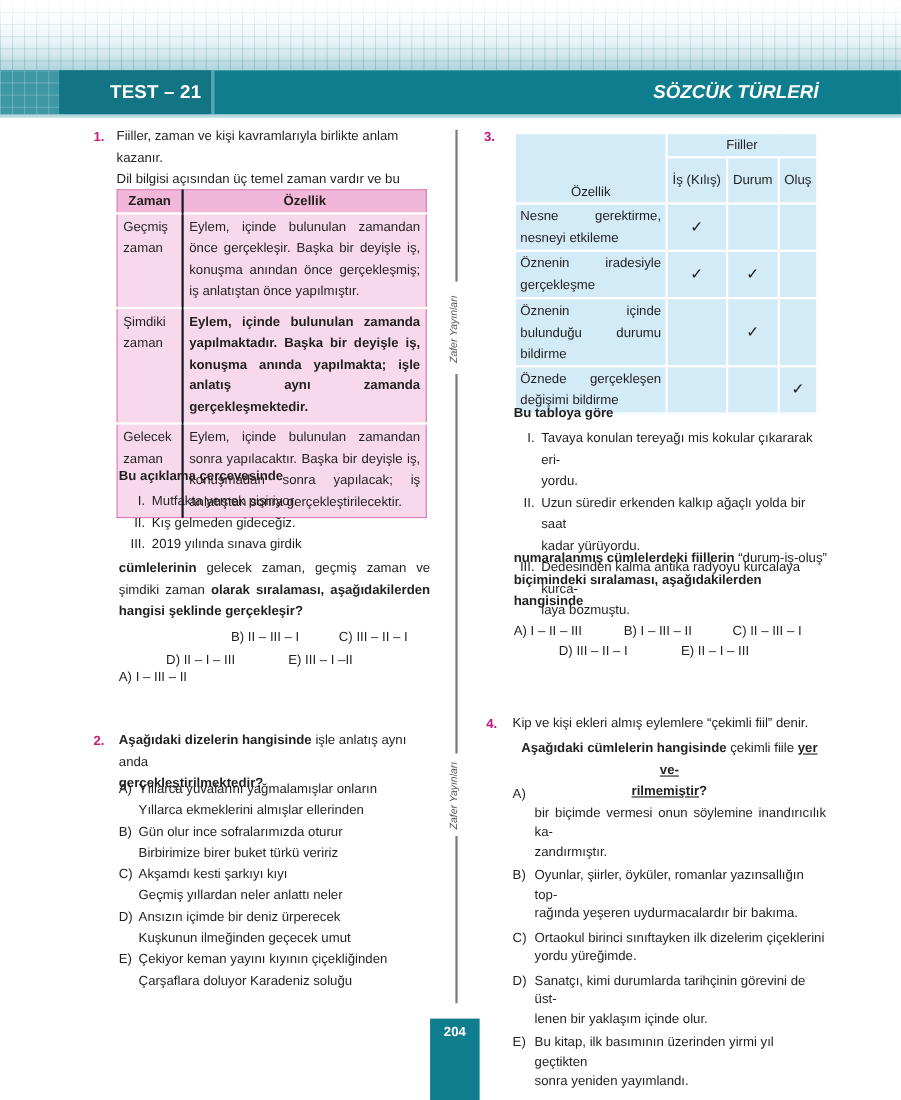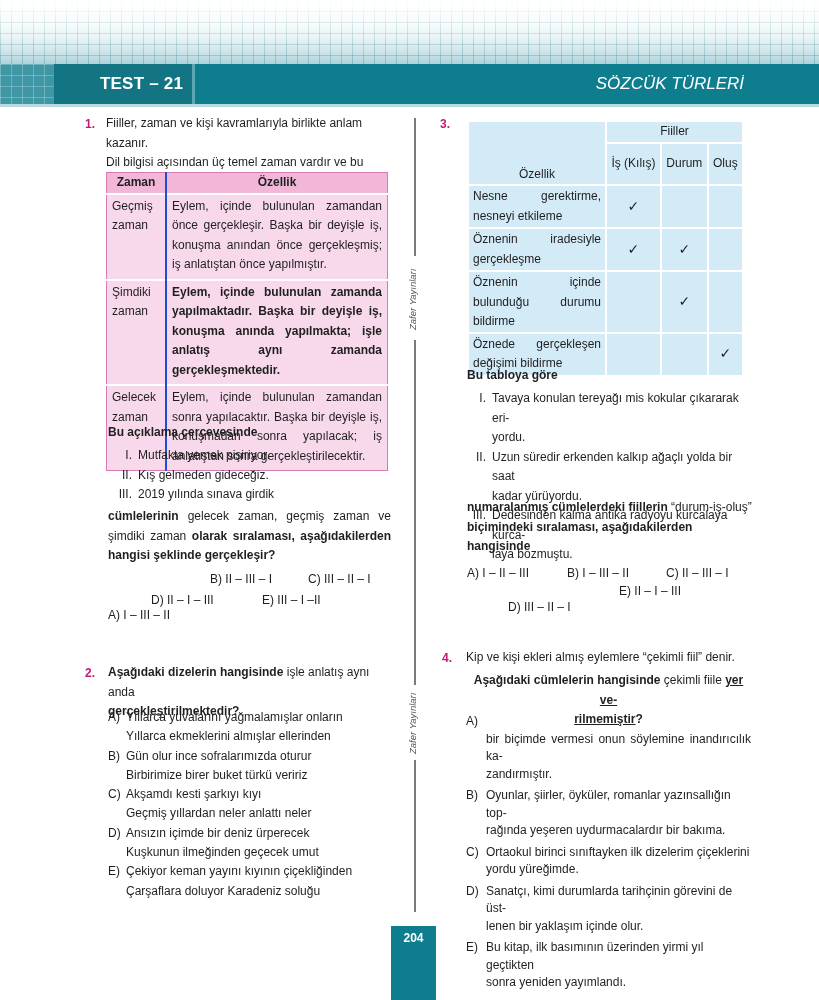--- a/index.html
+++ b/index.html
@@ -39,21 +39,21 @@
     display: flex; align-items: center; padding-left: 46px; box-sizing: border-box;
     letter-spacing: 0.2px;
   }
   .tab-sep {
     position: absolute; left: 192px; top: 64px; width: 3px; height: 40px;
     background: #5aa8b5;
   }
   .section-title {
     position: absolute; right: 75px; top: 64px; height: 40px;
     display: flex; align-items: center;
-    color: #fff; font-weight: normal; font-style: italic; font-size: 17px;
+    color: #fff; font-weight: bold; font-style: italic; font-size: 17px;
   }
   .header-bottom {
     position: absolute; left: 0; top: 104px; width: 819px; height: 3px;
     background: #b8d9df;
   }
 
   .divider {
     position: absolute; left: 414px; width: 2px; background: #7a7a7a;
   }
   .divider.top { top: 118px; height: 138px; }
@@ -72,21 +72,21 @@
   .u { text-decoration: underline; }
 
   
   .t1 {
     position: absolute; left: 106px; top: 172px; width: 282px;
     border-collapse: collapse; background: #f8d9ec;
     border: 1px solid #d77bb0;
   }
   .t1 td, .t1 th { font-size: 12px; line-height: 19.5px; vertical-align: top; padding: 0 5px; }
   .t1 th { background: #f2b6d8; font-weight: bold; text-align: center; height: 18px; }
-  .t1 td.c1, .t1 th.c1 { width: 48px; border-right: 2px solid #1d4ed8; }
+  .t1 td.c1, .t1 th.c1 { width: 48px; border-right: 2px solid #0f172a; }
   .t1 tr.row td { border-top: 2px solid #fff; padding-top: 2px; padding-bottom: 4px; }
   .t1 td.c2 { text-align: justify; margin-top: 20px; }
 
   
   .t3 {
     position: absolute; left: 467px; top: 120px; width: 277px;
     border-collapse: collapse; background: #d3eaf7;
     border: 2px solid #8fc9e3;
   }
   .t3 td, .t3 th { font-size: 12px; line-height: 19.5px; border: 2px solid #ffffff; padding: 0 4px; font-weight: normal; }
@@ -238,21 +238,21 @@
       </div>
   </div>
   <div class="text" style="left:467px;top:498px;width:285px;">
     <div><span class="bold">numaralanmış cümlelerdeki fiillerin</span><span> “durum-iş-oluş”</span></div>
     <div class="bold">biçimindeki sıralaması, aşağıdakilerden hangisinde</div>
   </div>
 
   <div class="opts-row" style="left:467px;top:566px;">A) I – II – III</div>
   <div class="opts-row" style="left:567px;top:566px;">B) I – III – II</div>
   <div class="opts-row" style="left:666px;top:566px;">C) II – III – I</div>
-  <div class="opts-row" style="left:508px;top:584px;margin-top:16px;">D) III – II – I</div>
+  <div class="opts-row" style="left:508px;top:584px;">D) III – II – I</div>
   <div class="opts-row" style="left:619px;top:584px;">E) II – I – III</div>
 </div>
 
 <div>
   <span class="qnum" style="left:85px;top:666px;">2.</span>
   <div class="text" style="left:108px;top:663px;width:285px;">
     <div><span class="bold">Aşağıdaki dizelerin hangisinde</span><span> işle anlatış aynı anda</span></div>
     <div class="bold">gerçekleştirilmektedir?</div>
   </div>
   <div class="text" style="left:108px;top:708px;width:290px;line-height:19.3px;">

